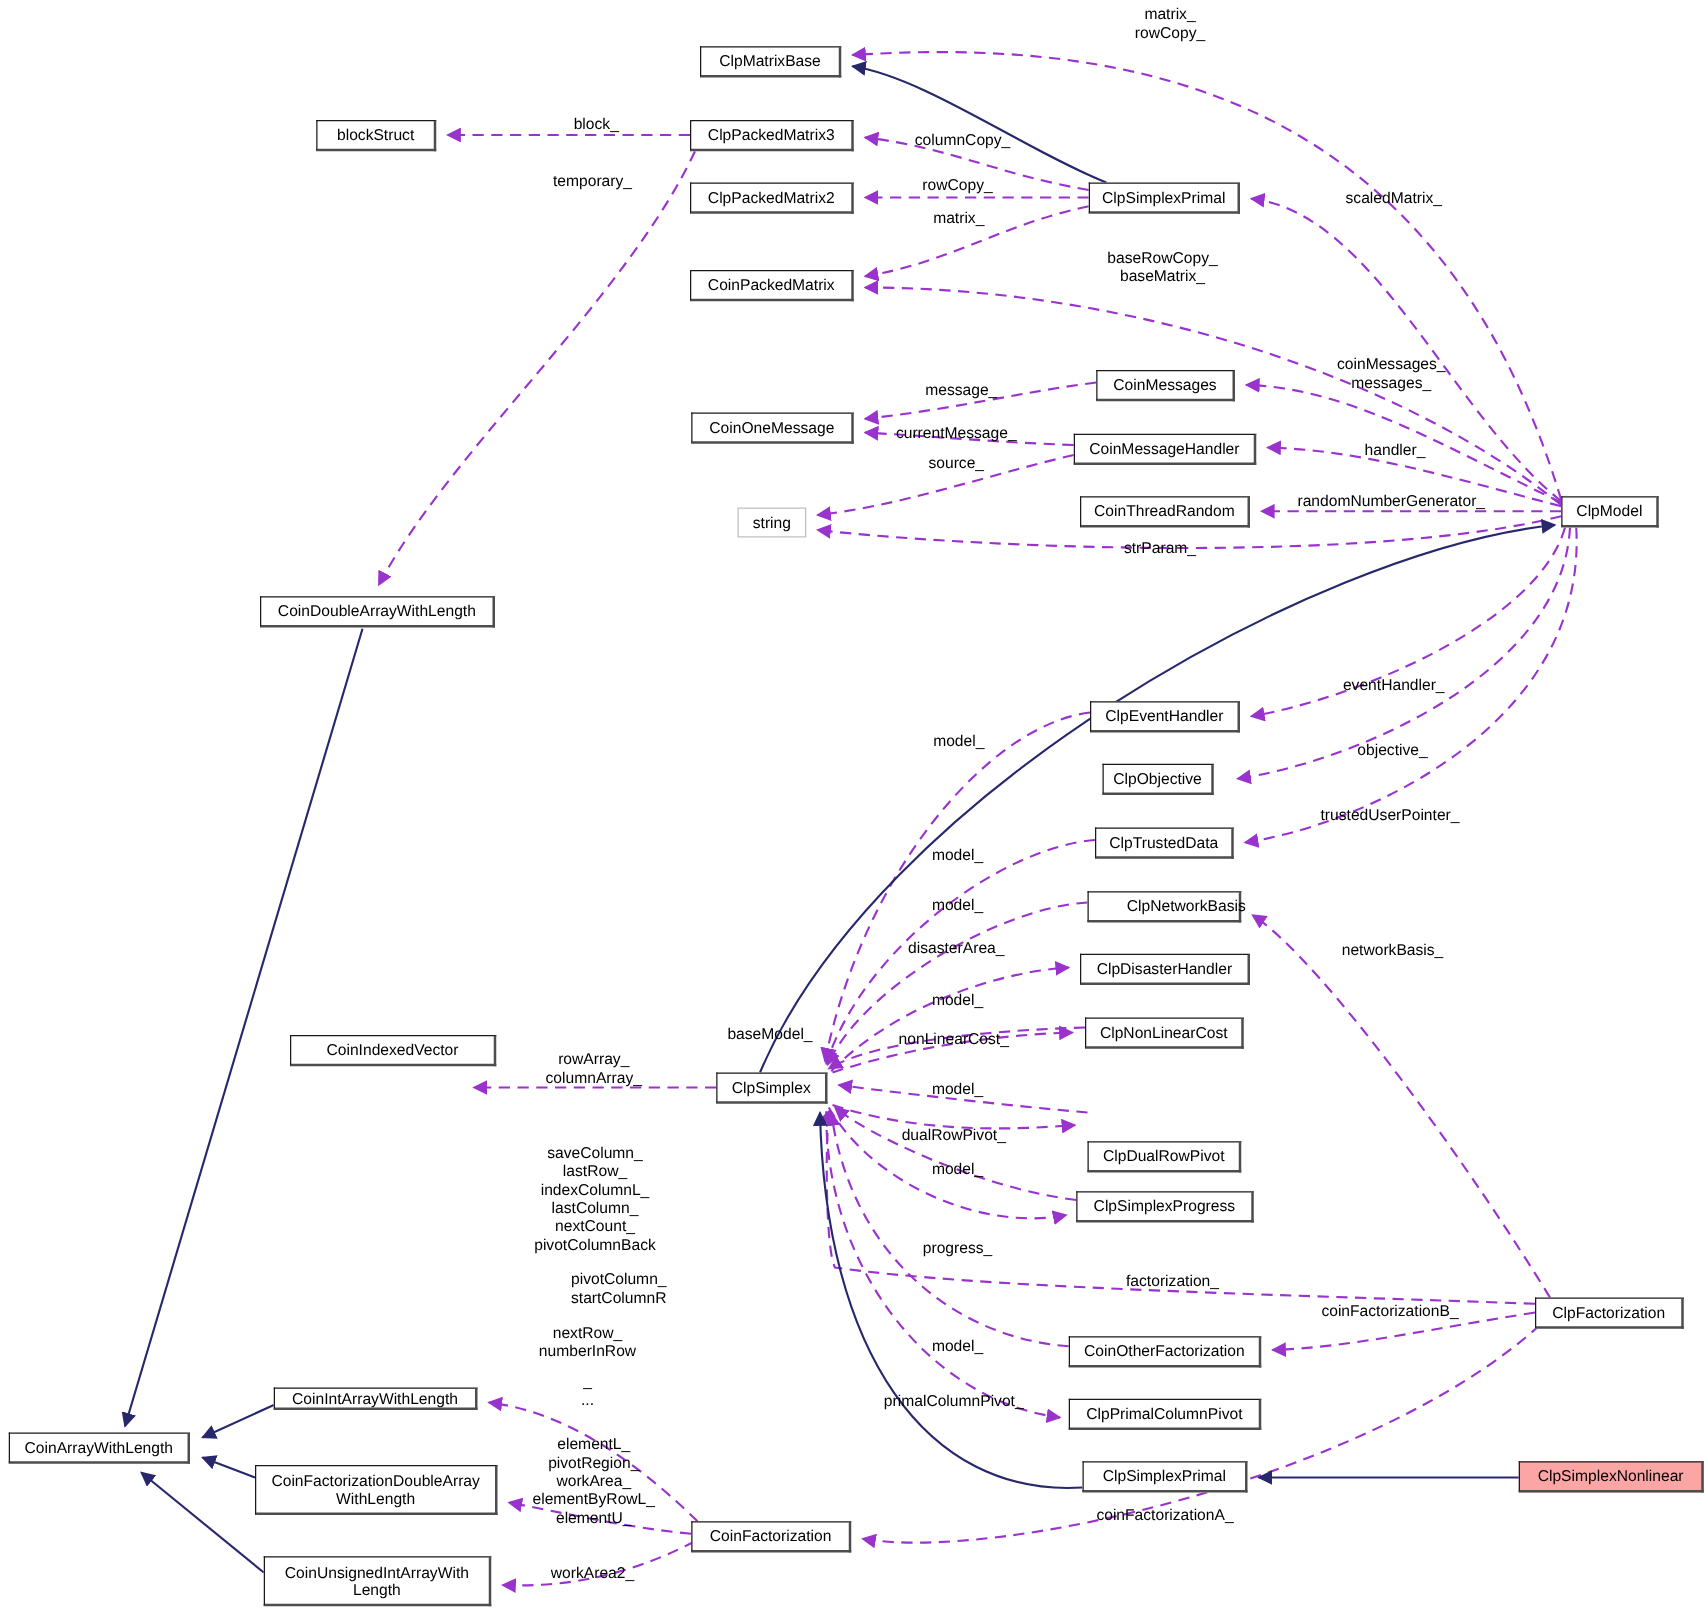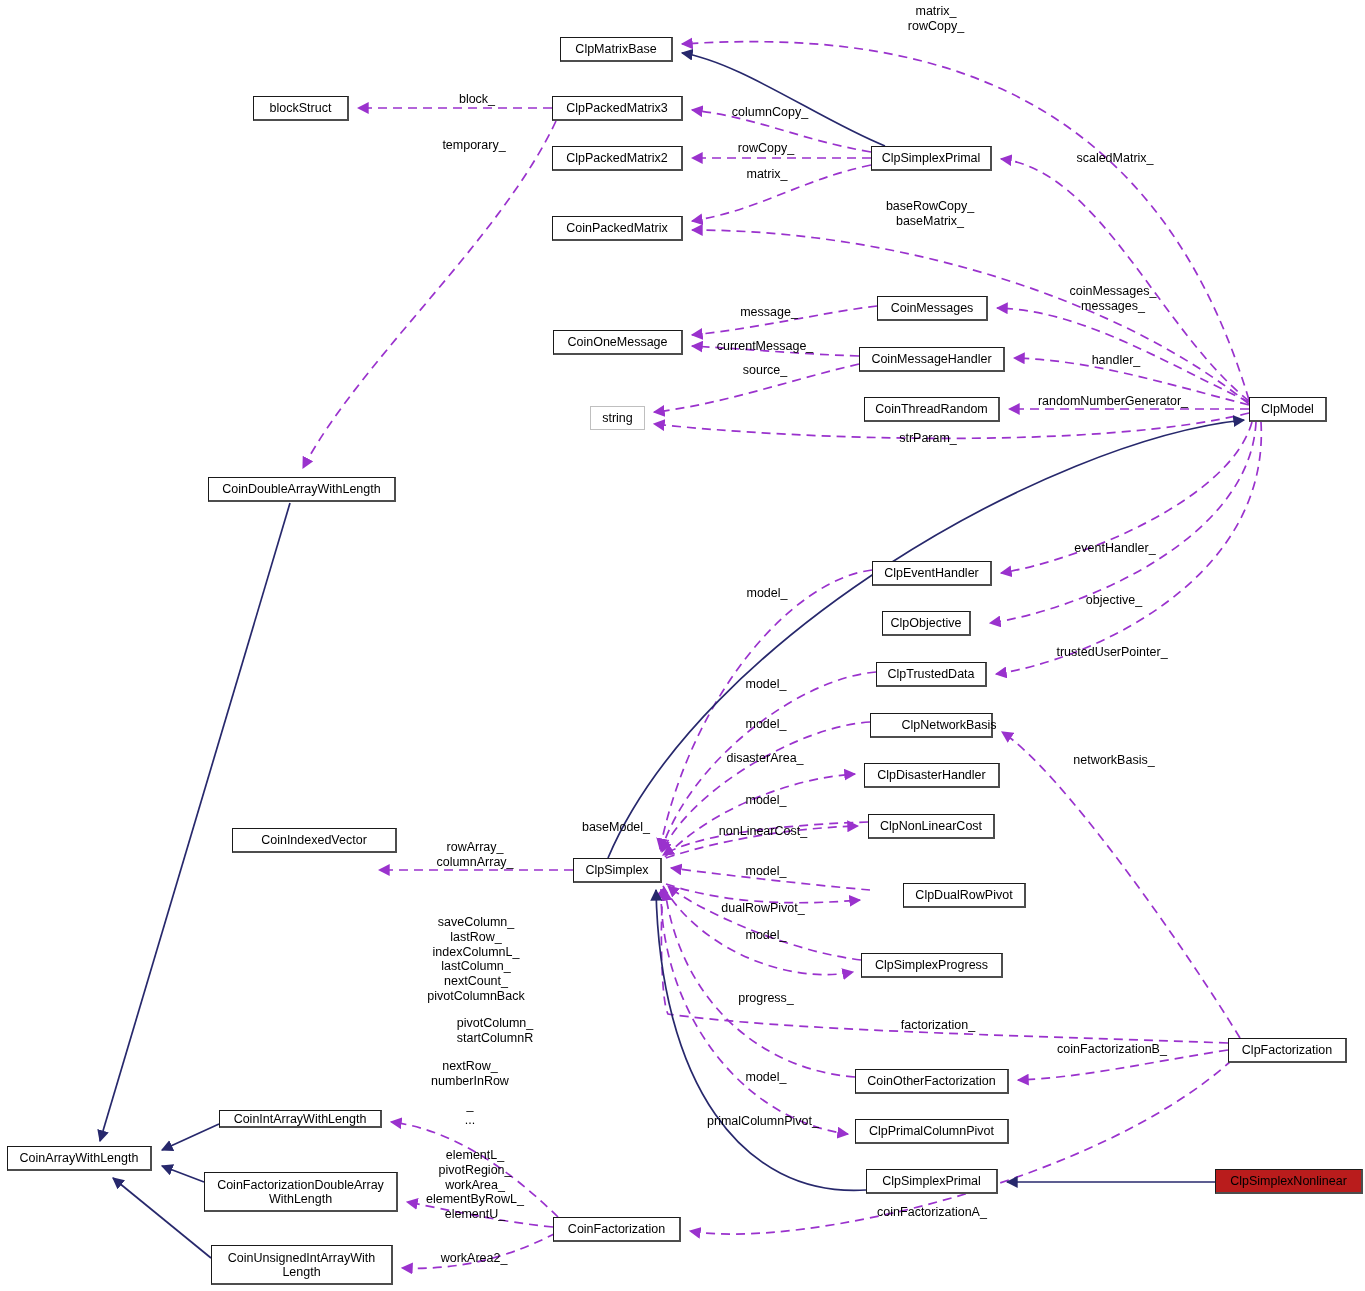--- a/index.html
+++ b/index.html
@@ -34,21 +34,21 @@
     align-items: center;
     justify-content: center;
     text-align: center;
     font-size: 12.5px;
     color: #000000;
     line-height: 1.12;
     white-space: pre-line;
     z-index: 5;
   }
   .node.highlight {
-    background: #b91c1c;
+    background: #fca5a5;
   }
   .node.faint {
     border: 1px solid #bfbfbf;
     border-right: 1px solid #bfbfbf;
     border-bottom: 1px solid #bfbfbf;
   }
   .edge-label {
     position: absolute;
     font-size: 12.5px;
     color: #000000;
@@ -188,21 +188,21 @@
       <div class="node" style="left: 1249px; top: 397px; width: 78px; height: 25px;">ClpModel</div>
       <div class="node" style="left: 208px; top: 477px; width: 188px; height: 25px;">CoinDoubleArrayWithLength</div>
       <div class="node" style="left: 872px; top: 561px; width: 120px; height: 25px;">ClpEventHandler</div>
       <div class="node" style="left: 882px; top: 611px; width: 89px; height: 25px;">ClpObjective</div>
       <div class="node" style="left: 876px; top: 662px; width: 111px; height: 25px;">ClpTrustedData</div>
       <div class="node" style="left: 870px; top: 713px; width: 123px; height: 25px; padding-left: 36px;">ClpNetworkBasis</div>
       <div class="node" style="left: 864px; top: 763px; width: 136px; height: 25px;">ClpDisasterHandler</div>
       <div class="node" style="left: 868px; top: 814px; width: 127px; height: 25px;">ClpNonLinearCost</div>
       <div class="node" style="left: 232px; top: 828px; width: 165px; height: 25px;">CoinIndexedVector</div>
       <div class="node" style="left: 573px; top: 858px; width: 89px; height: 25px;">ClpSimplex</div>
-      <div class="node" style="left: 870px; top: 883px; width: 123px; height: 25px; margin-left: 33px;">ClpDualRowPivot</div>
+      <div class="node" style="left: 870px; top: 913px; width: 123px; height: 25px;">ClpDualRowPivot</div>
       <div class="node" style="left: 861px; top: 953px; width: 142px; height: 25px;">ClpSimplexProgress</div>
       <div class="node" style="left: 1228px; top: 1038px; width: 119px; height: 25px;">ClpFactorization</div>
       <div class="node" style="left: 855px; top: 1069px; width: 154px; height: 25px;">CoinOtherFactorization</div>
       <div class="node" style="left: 219px; top: 1110px; width: 163px; height: 18px;">CoinIntArrayWithLength</div>
       <div class="node" style="left: 855px; top: 1119px; width: 154px; height: 25px;">ClpPrimalColumnPivot</div>
       <div class="node" style="left: 7px; top: 1146px; width: 145px; height: 25px;">CoinArrayWithLength</div>
       <div class="node" style="left: 866px; top: 1169px; width: 132px; height: 25px;">ClpSimplexPrimal</div>
       <div class="node highlight" style="left: 1215px; top: 1169px; width: 148px; height: 25px;">ClpSimplexNonlinear</div>
       <div class="node" style="left: 204px; top: 1172px; width: 194px; height: 40px;">CoinFactorizationDoubleArray
 WithLength</div>

